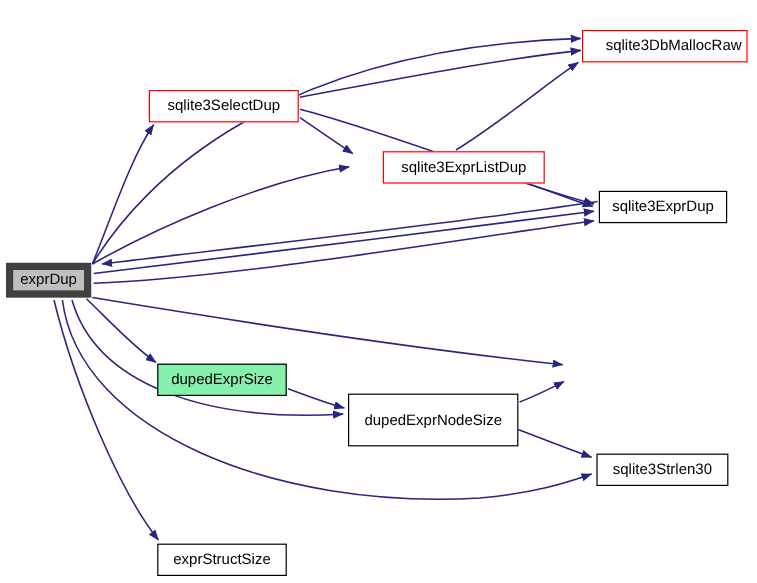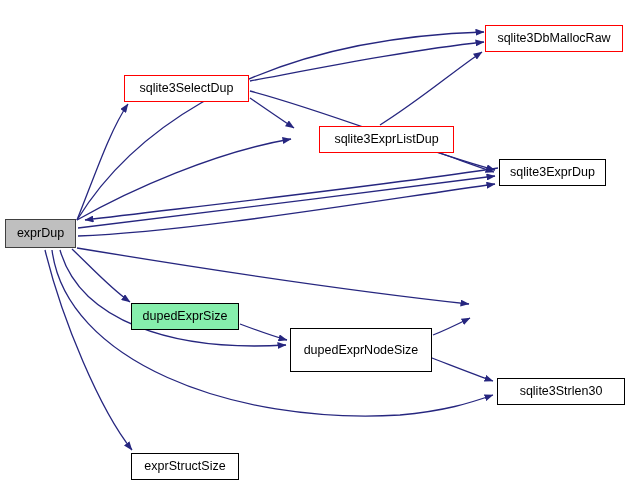--- a/index.html
+++ b/index.html
@@ -41,21 +41,21 @@
     color: #000000;
     white-space: nowrap;
     z-index: 5;
   }
   .node.red {
     border: 1px solid #ff0000;
     background: #ffffff;
   }
   .node.current {
     background: #bfbfbf;
-    border: 1px solid #000000;
+    border: 6px solid #000000;
   }
   .node-label {
     pointer-events: none;
     padding: 0 4px;
   }
 </style>
 </head>
 <body>
 
 <div id="graph-canvas">
@@ -94,38 +94,38 @@
   </div>
 
   <div class="node red" style="left: 124px; top: 75px; width: 125px; height: 27px; border-color: rgb(255, 0, 0); background: rgb(255, 255, 255);">
     <span class="node-label">sqlite3SelectDup</span>
   </div>
 
   <div class="node red" style="left: 296px; top: 126px; width: 135px; height: 27px; border-color: rgb(255, 0, 0); background: rgb(255, 255, 255); margin-left: 23px;">
     <span class="node-label">sqlite3ExprListDup</span>
   </div>
 
-  <div class="node red" style="left: 485px; top: 25px; width: 138px; height: 27px; border-color: rgb(255, 0, 0); background: rgb(255, 255, 255);">
+  <div class="node red" style="left: 485px; top: 25px; width: 138px; height: 27px; border-color: rgb(255, 0, 0); background: rgb(255, 255, 255); justify-content: flex-end;">
     <span class="node-label">sqlite3DbMallocRaw</span>
   </div>
 
   <div class="node" style="left: 499px; top: 159px; width: 107px; height: 27px; border-color: rgb(0, 0, 0); background: rgb(255, 255, 255);">
     <span class="node-label">sqlite3ExprDup</span>
   </div>
 
   <div class="node" style="left: 131px; top: 303px; width: 108px; height: 27px; border-color: rgb(0, 0, 0); background: #86efac;">
     <span class="node-label">dupedExprSize</span>
   </div>
 
   <div class="node" style="left: 290px; top: 328px; width: 142px; height: 44px; border-color: rgb(0, 0, 0); background: rgb(255, 255, 255);">
     <span class="node-label">dupedExprNodeSize</span>
   </div>
 
 
-  <div class="node" style="left: 497px; top: 378px; width: 128px; height: 27px; border-color: rgb(0, 0, 0); background: rgb(255, 255, 255);">
+  <div class="node" style="left: 497px; top: 378px; width: 110px; height: 27px; border-color: rgb(0, 0, 0); background: rgb(255, 255, 255);">
     <span class="node-label">sqlite3Strlen30</span>
   </div>
 
   <div class="node" style="left: 131px; top: 453px; width: 108px; height: 27px; border-color: rgb(0, 0, 0); background: rgb(255, 255, 255);">
     <span class="node-label">exprStructSize</span>
   </div>
 
 </div>
 
 </body></html>

